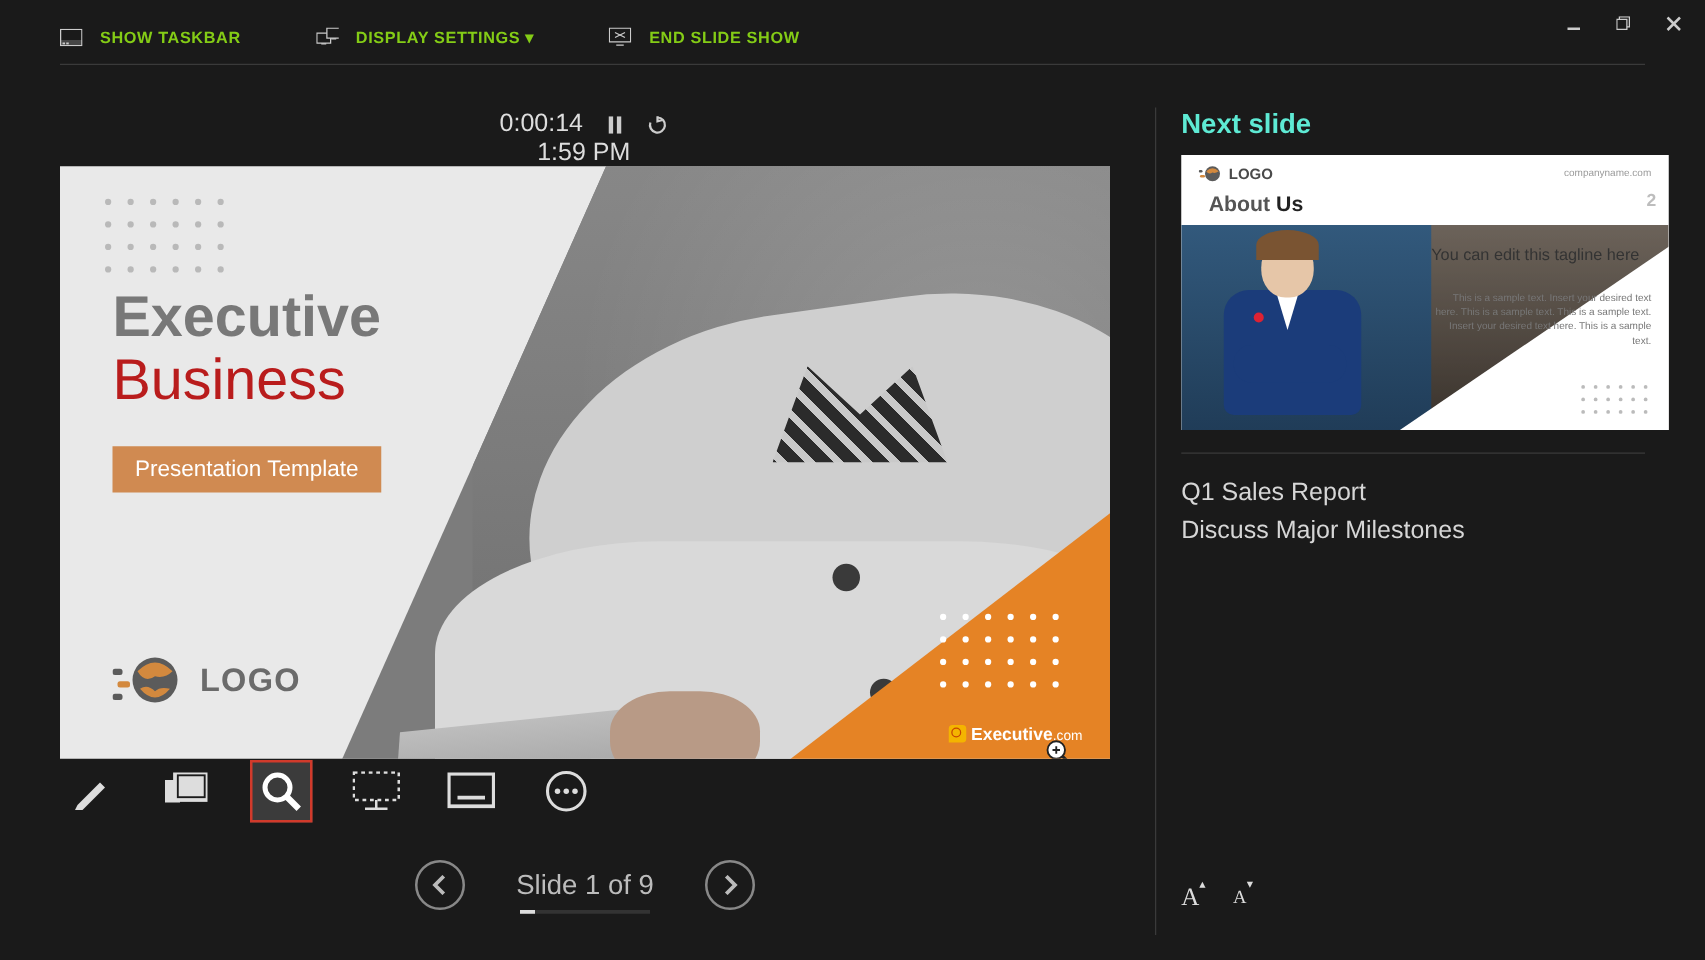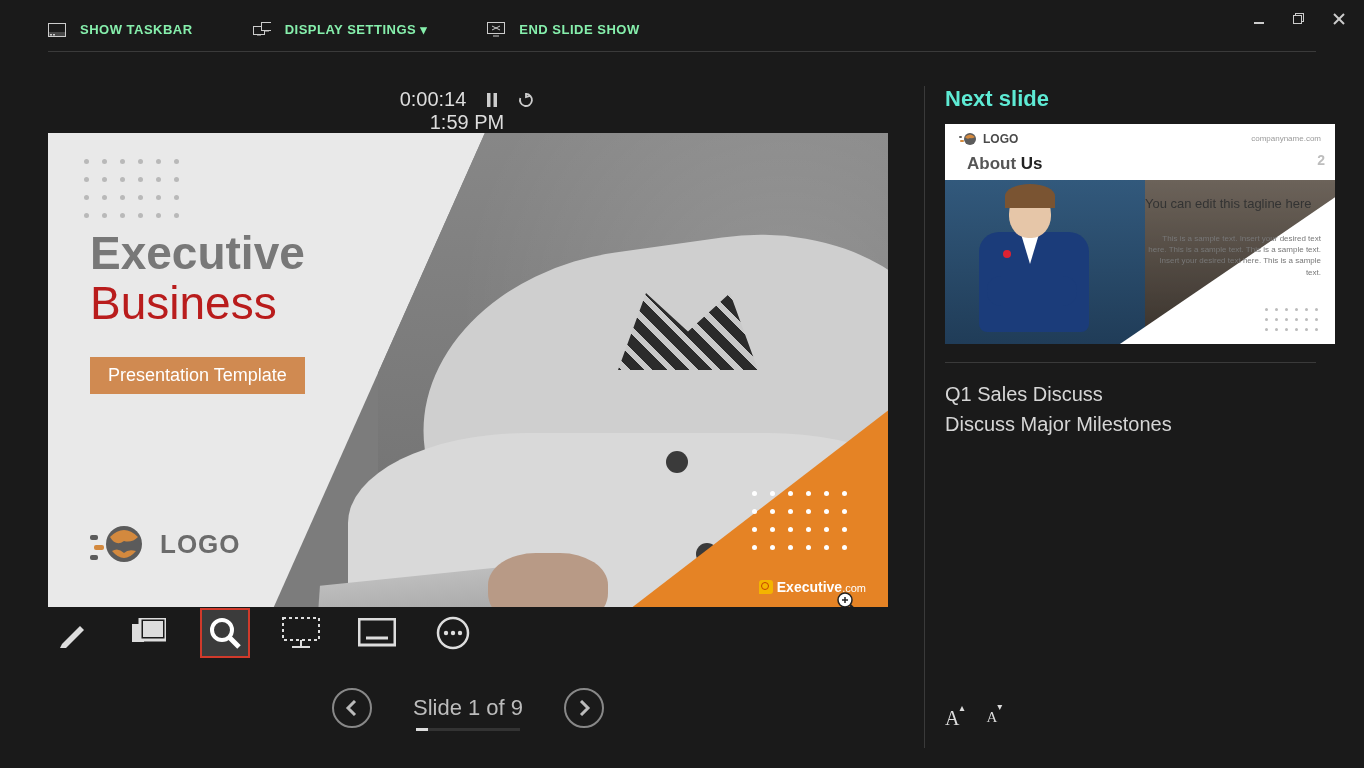--- a/index.html
+++ b/index.html
@@ -7,21 +7,21 @@
     width: 1364px; height: 768px;
     background: #1a1a1a; color: #ddd;
     font-family: "Segoe UI", Arial, sans-serif;
     overflow: hidden; position: relative;
   }
   
   .win-controls { position: absolute; top: 12px; right: 18px; display: flex; gap: 26px; }
   .win-btn { width: 14px; height: 14px; display: flex; align-items: center; justify-content: center; cursor: pointer; color: #ccc; font-size: 14px; }
   
   .toolbar { position: absolute; top: 22px; left: 48px; right: 48px; height: 30px; display: flex; align-items: center; gap: 60px; border-bottom: 1px solid #3a3a3a; padding-bottom: 14px; }
-  .tb-item { display: flex; align-items: center; gap: 14px; font-size: 13px; font-weight: 600; color: #86efac; cursor: pointer; letter-spacing: .5px; }
+  .tb-item { display: flex; align-items: center; gap: 14px; font-size: 13px; font-weight: 600; color: #84cc16; cursor: pointer; letter-spacing: .5px; }
   .tb-icon { width: 18px; height: 16px; display: inline-flex; align-items: center; justify-content: center; }
   
   .meta-row { position: absolute; top: 88px; left: 48px; right: 478px; display: flex; align-items: center; justify-content: space-between; font-size: 20px; color: #ddd; flex-direction: column; }
   .timer-group { display: flex; align-items: center; gap: 18px; }
   .ctrl-ic { width: 16px; height: 16px; display: inline-flex; align-items: center; justify-content: center; cursor: pointer; }
   
   .slide {
     position: absolute; top: 133px; left: 48px;
     width: 840px; height: 474px;
     background: #e9e9e9; overflow: hidden;
@@ -413,21 +413,21 @@
         <span></span>
         <span></span>
         <span></span>
         <span></span>
         <span></span>
         <span></span>
       </div>
   </div>
 
   <div class="notes">
-    <div>Q1 Sales Discuss</div>
+    <div>Q1 Sales Report</div>
     <div>Discuss Major Milestones</div>
   </div>
 
   <div class="font-controls">
     <div class="font-btn">A<sup>▴</sup></div>
     <div class="font-btn" style="font-size:15px">A<sup>▾</sup></div>
   </div>
 </div>
 
 </body></html>

